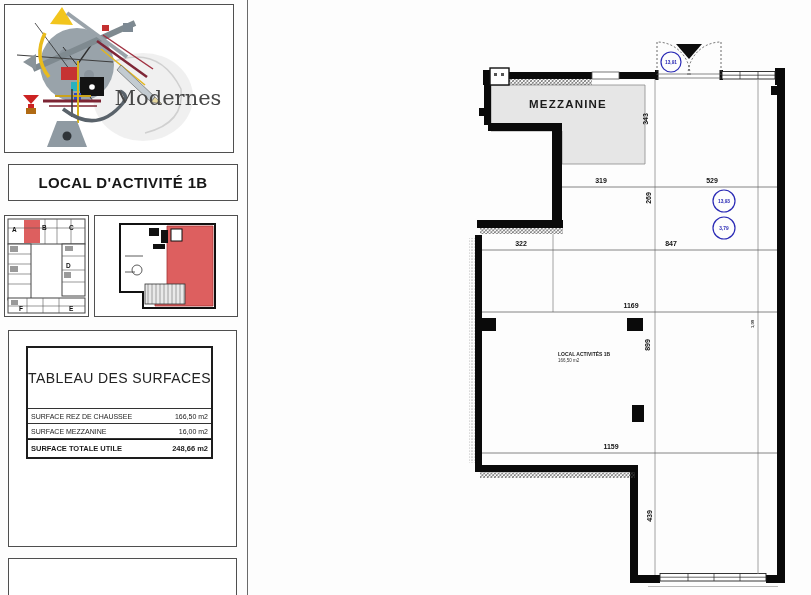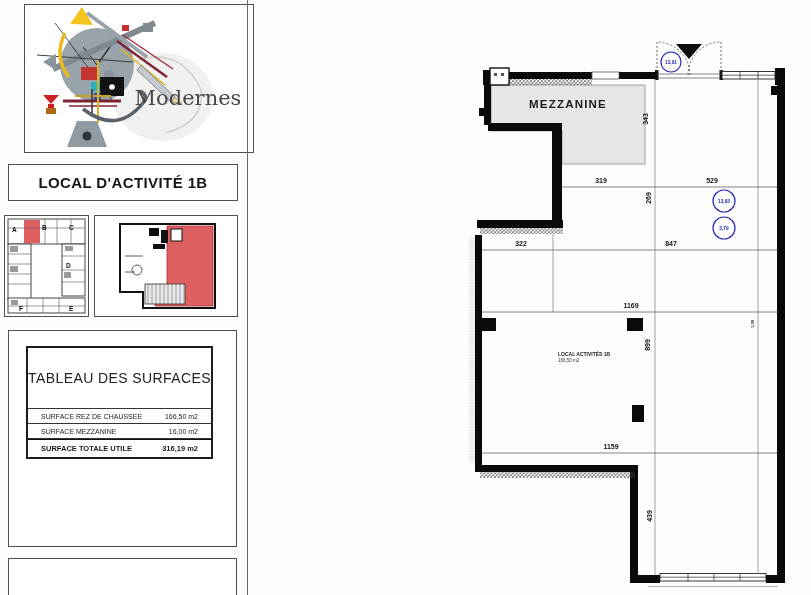--- a/index.html
+++ b/index.html
@@ -3,34 +3,34 @@
 <meta charset="utf-8">
 <style>
   html,body{margin:0;padding:0;}
   body{
     width:811px;height:595px;position:relative;overflow:hidden;
     background:#fdfdfd;font-family:"Liberation Sans",sans-serif;
   }
   .abs{position:absolute;}
   .box{position:absolute;background:#fff;border:1px solid #4f4f4f;box-sizing:border-box;}
   
-  #logo-box{left:24px;top:4px;width:230px;height:149px;}
+  #logo-box{left:4px;top:4px;width:230px;height:149px;}
   #title-box{left:8px;top:164px;width:230px;height:37px;display:flex;align-items:center;justify-content:center;}
   #title-box .t{font-size:15px;font-weight:bold;color:#161616;letter-spacing:.4px;}
   #thumb-site{left:4px;top:215px;width:85px;height:102px;}
   #thumb-floor{left:94px;top:215px;width:144px;height:102px;}
   #surfaces-box{left:8px;top:330px;width:229px;height:217px;}
   #notes-box{left:8px;top:558px;width:229px;height:45px;}
   #sidebar-sep{left:247px;top:0;width:1px;height:595px;background:#6a6a6a;}
   
   #surfaces-table{position:absolute;left:17px;top:15px;width:187px;border:2px solid #1d1d1d;box-sizing:border-box;background:#fff;}
   #surfaces-table .hd{height:60px;display:flex;align-items:center;justify-content:center;
      font-size:14px;color:#222;letter-spacing:.4px;border-bottom:1px solid #333;}
   .srow{display:flex;justify-content:space-between;align-items:center;height:14px;
-     font-size:7px;color:#1b1b1b;padding:0 13px;border-bottom:1px solid #333;}
+     font-size:7px;color:#1b1b1b;padding:0 3px;border-bottom:1px solid #333;}
   .srow.total{height:17px;font-size:7.5px;font-weight:bold;border-bottom:none;border-top:1px solid #111;}
   
   svg text{font-family:"Liberation Sans",sans-serif;}
   .dim{font-size:7px;font-weight:bold;fill:#141414;text-anchor:middle;}
   .dim-sm{font-size:4.2px;font-weight:bold;fill:#333;text-anchor:middle;}
   .mezz{font-size:11.5px;font-weight:bold;fill:#1c1c1c;letter-spacing:1.2px;text-anchor:middle;}
   .roomlbl{font-size:5px;font-weight:bold;fill:#222;}
   .roomarea{font-size:4.5px;fill:#333;}
   .lvl{font-size:4.8px;font-weight:bold;fill:#2a2ab5;text-anchor:middle;}
   .thletter{font-size:6.5px;font-weight:bold;fill:#111;}
@@ -167,21 +167,21 @@
     <div class="srow">
       <span>SURFACE REZ DE CHAUSSEE</span>
       <span>166,50 m2</span>
     </div>
     <div class="srow">
       <span>SURFACE MEZZANINE</span>
       <span>16,00 m2</span>
     </div>
     <div class="srow total">
       <span>SURFACE TOTALE UTILE</span>
-      <span>316,19 m2</span>
+      <span>248,66 m2</span>
     </div>
   </div>
 </div>
 
 <div class="box" id="notes-box"></div>
 <div class="abs" id="sidebar-sep"></div>
 
 <svg class="abs" style="left:0;top:0;" width="811" height="595" viewBox="0 0 811 595">
   <defs>
     <pattern id="xh" width="3.6" height="3.6" patternUnits="userSpaceOnUse">

